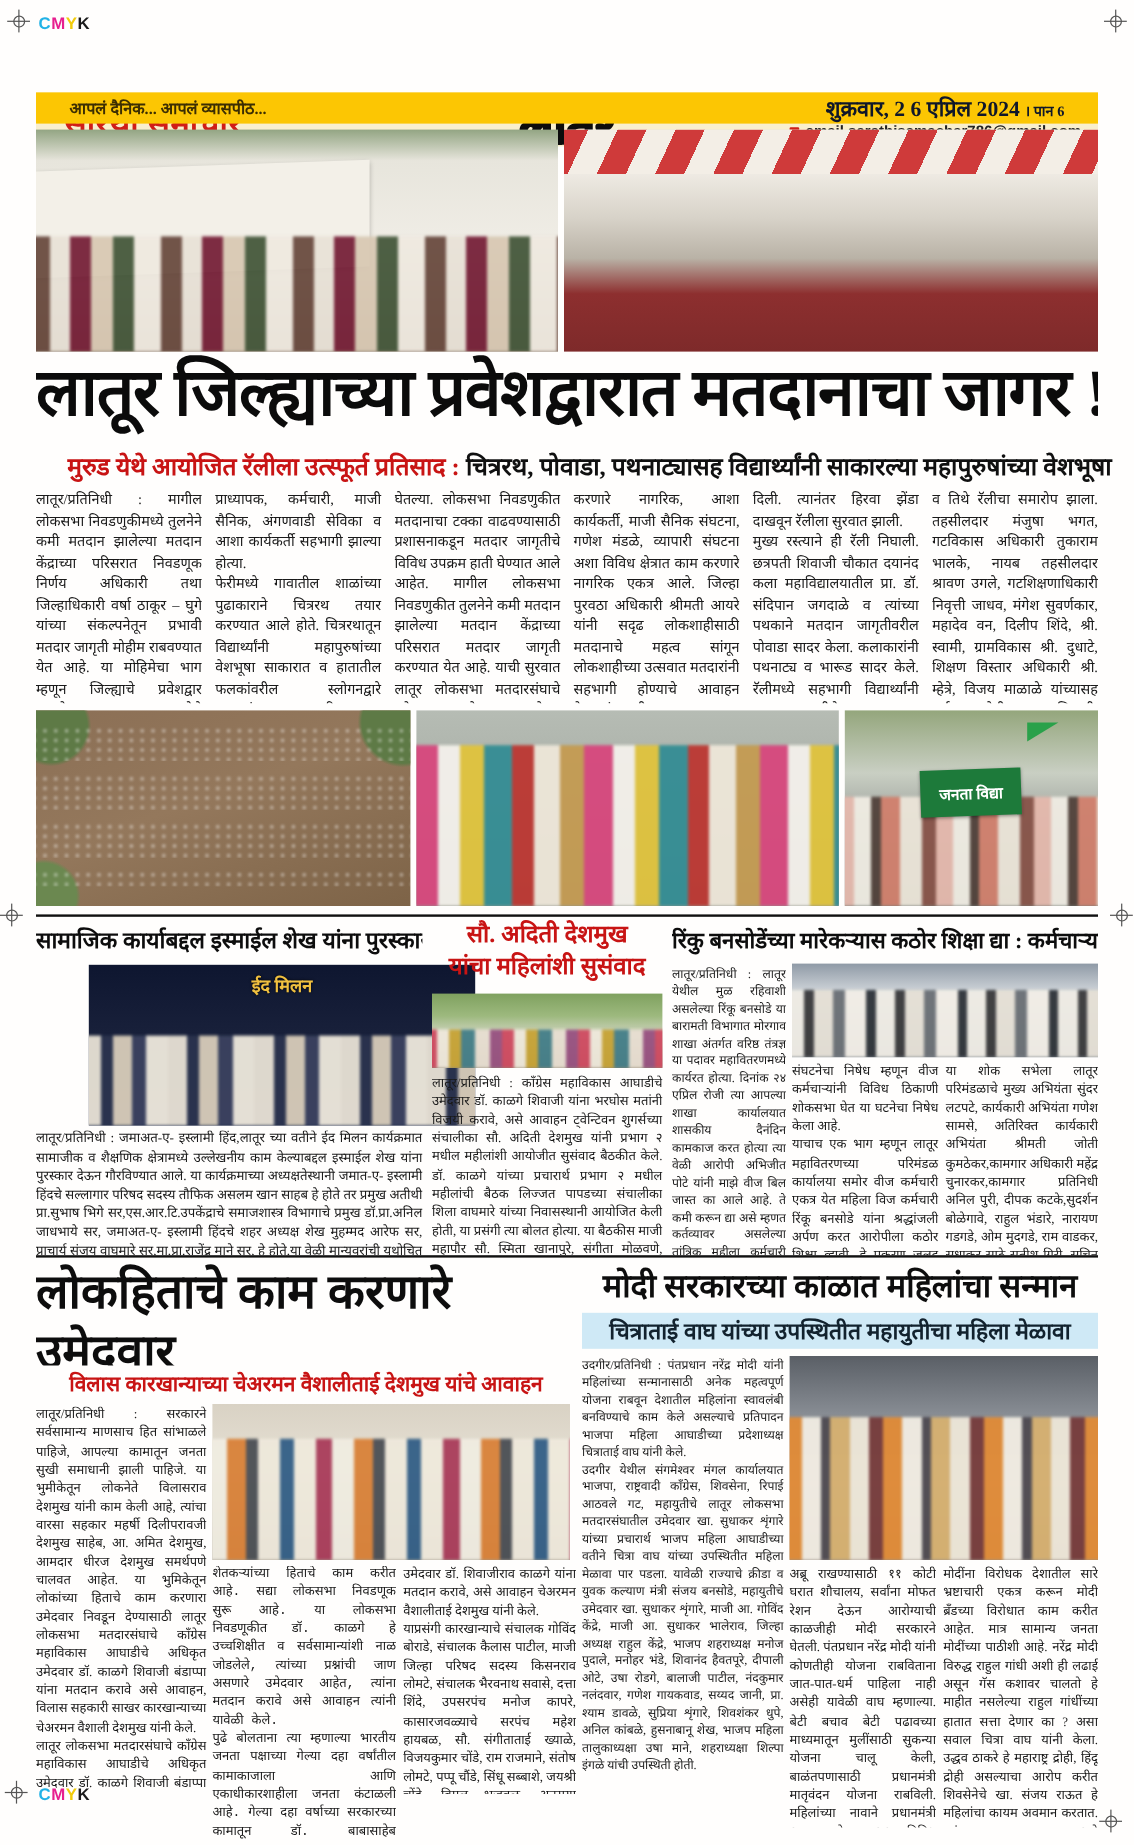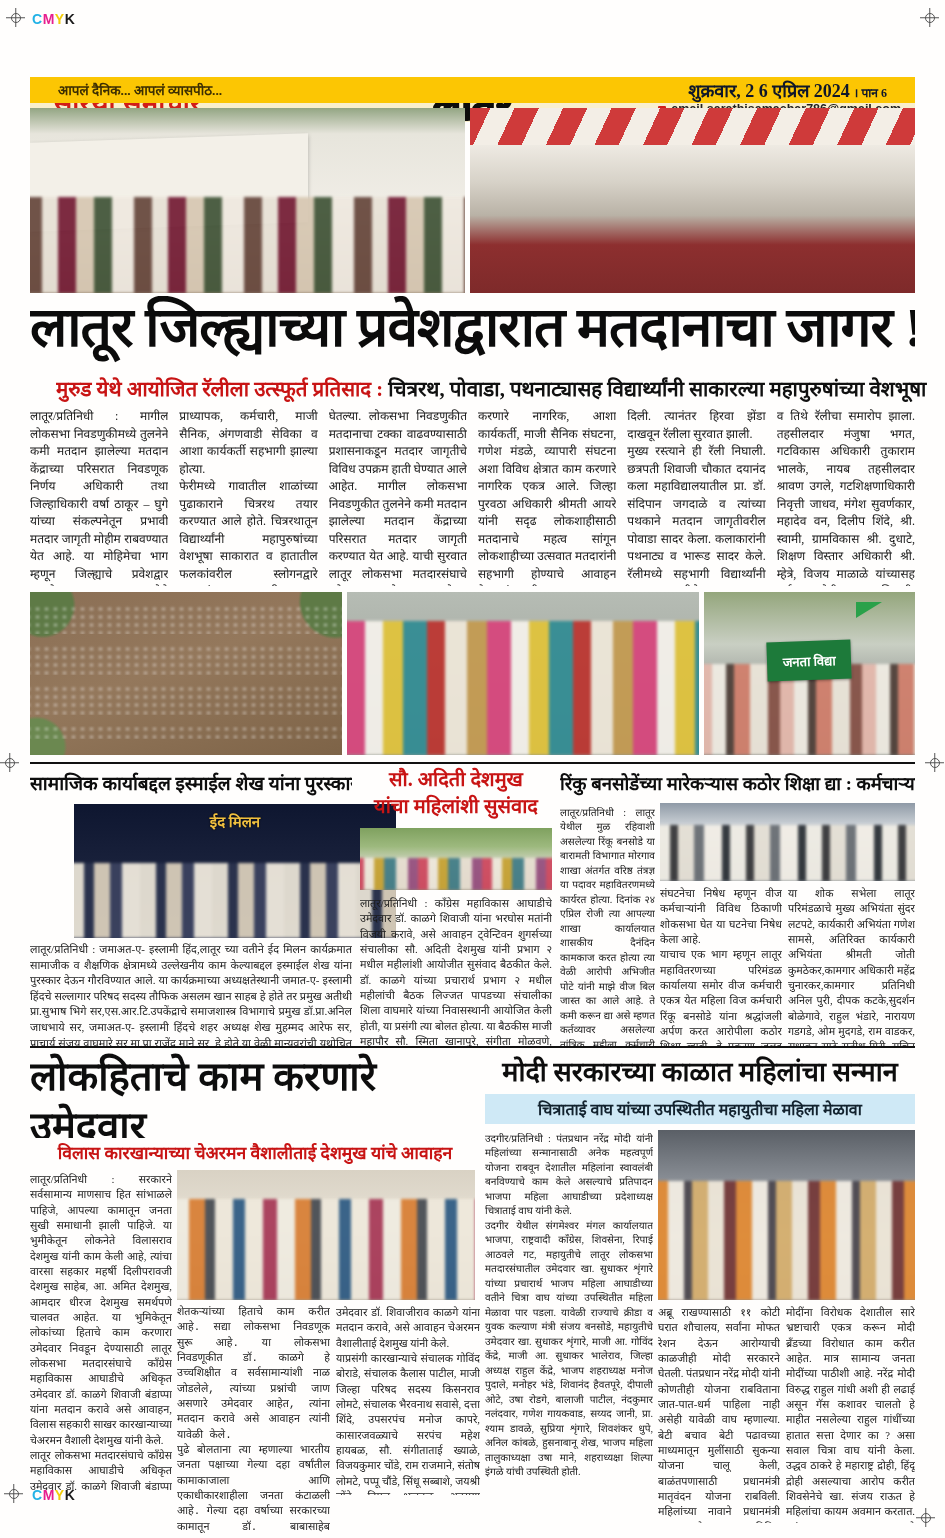--- a/index.html
+++ b/index.html
@@ -202,21 +202,21 @@
 यावेळी बोलतांना वैशाली देशमुख म्हणाल्या की, शेतकरी, कष्टकरी यांच्यासाठी मांजरा परिवार व जिल्हा मध्यवर्ती बँक</div>
   <div class="photo ph-kalge" style="left:177px;top:1170px;width:298px;height:130px;">
       <div class="d1"></div>
     </div>
   <div class="abs smallcol" style="left:177px;top:1305px;width:153px;height:228px;font-family:Liberation Mono, monospace;">शेतकऱ्यांच्या हिताचे काम करीत आहे. सद्या लोकसभा निवडणूक सुरू आहे. या लोकसभा निवडणूकीत डॉ. काळगे हे उच्चशिक्षीत व सर्वसामान्यांशी नाळ जोडलेले, त्यांच्या प्रश्नांची जाण असणारे उमेदवार आहेत, त्यांना मतदान करावे असे आवाहन त्यांनी यावेळी केले.
 पुढे बोलताना त्या म्हणाल्या भारतीय जनता पक्षाच्या गेल्या दहा वर्षांतील कामाकाजाला आणि एकाधीकारशाहीला जनता कंटाळली आहे. गेल्या दहा वर्षाच्या सरकारच्या कामातून डॉ. बाबासाहेब आंबेडकरांनी सर्वसामान्यांच्या हिताची व हक्कासाठी निर्माण केलेले संविधान सध्या धोक्यात आहे असे पाहयला मिळत आहे. संवीधान टिकवण्यासाठी लातूर लोकसभा</div>
   <div class="abs smallcol" style="left:336px;top:1305px;width:144px;height:190px;">उमेदवार डॉ. शिवाजीराव काळगे यांना मतदान करावे, असे आवाहन चेअरमन वैशालीताई देशमुख यांनी केले.
 याप्रसंगी कारखान्याचे संचालक गोविंद बोराडे, संचालक कैलास पाटील, माजी जिल्हा परिषद सदस्य किसनराव लोमटे, संचालक भैरवनाथ सवासे, दत्ता शिंदे, उपसरपंच मनोज कापरे, कासारजवळ्याचे सरपंच महेश हायबळ, सौ. संगीताताई ख्याळे, विजयकुमार चोंडे, राम राजमाने, संतोष लोमटे, पप्पू चौंडे, सिंधू सब्बाशे, जयश्री चोंडे, विमल भुजबळ, अनुसया भांडगर, आदीसह जवळा, कासार जवळा येथील महिला बहुसंख्येने उपस्थित होत्या, या कार्यक्रमाचे प्रास्ताविक पत्रकार दत्ता बनाळे यांनी केले तर आभार भैरवनाथ सवासे यांनी मानले.</div>
 
   <div class="abs h2" style="left:485px;top:1052px;width:430px;height:38px;font-size:27px;text-align:center;white-space:nowrap;">मोदी सरकारच्या काळात महिलांचा सन्मान</div>
-  <div class="abs blueband" style="left:485px;top:1094px;width:430px;height:30px;font-size:16px;font-family:Liberation Serif, serif;">चित्राताई वाघ यांच्या उपस्थितीत महायुतीचा महिला मेळावा</div>
+  <div class="abs blueband" style="left:485px;top:1094px;width:430px;height:30px;font-size:19px;font-family:Liberation Serif, serif;">चित्राताई वाघ यांच्या उपस्थितीत महायुतीचा महिला मेळावा</div>
   <div class="abs smallcol" style="left:485px;top:1132px;width:168px;height:345px;font-size:10.2px;">उदगीर/प्रतिनिधी : पंतप्रधान नरेंद्र मोदी यांनी महिलांच्या सन्मानासाठी अनेक महत्वपूर्ण योजना राबवून देशातील महिलांना स्वावलंबी बनविण्याचे काम केले असल्याचे प्रतिपादन भाजपा महिला आघाडीच्या प्रदेशाध्यक्ष चित्राताई वाघ यांनी केले.
 उदगीर येथील संगमेश्वर मंगल कार्यालयात भाजपा, राष्ट्रवादी काँग्रेस, शिवसेना, रिपाई आठवले गट, महायुतीचे लातूर लोकसभा मतदारसंघातील उमेदवार खा. सुधाकर शृंगारे यांच्या प्रचारार्थ भाजप महिला आघाडीच्या वतीने चित्रा वाघ यांच्या उपस्थितीत महिला मेळावा पार पडला. यावेळी राज्याचे क्रीडा व युवक कल्याण मंत्री संजय बनसोडे, महायुतीचे उमेदवार खा. सुधाकर शृंगारे, माजी आ. गोविंद केंद्रे, माजी आ. सुधाकर भालेराव, जिल्हा अध्यक्ष राहुल केंद्रे, भाजप शहराध्यक्ष मनोज पुदाले, मनोहर भंडे, शिवानंद हैवतपूरे, दीपाली ओटे, उषा रोडगे, बालाजी पाटील, नंदकुमार नलंदवार, गणेश गायकवाड, सय्यद जानी, प्रा. श्याम डावळे, सुप्रिया शृंगारे, शिवशंकर धुपे, अनिल कांबळे, हुसनाबानू शेख, भाजप महिला तालुकाध्यक्षा उषा माने, शहराध्यक्षा शिल्पा इंगळे यांची उपस्थिती होती.
 यावेळी बोलताना चित्रा वाघ म्हणाल्या की, आपल्याला विकास पाहिजे की विनाश पाहिजे हे ठरवा. संस्कृती विरुद्ध विकृती अशी सध्या लढाई सुरू आहे. पंतप्रधान नरेंद्र मोदी यांनी महिलांचा मोठा सन्मान</div>
   <div class="photo ph-modi" style="left:658px;top:1130px;width:257px;height:170px;">
       <div class="d1"></div>
     </div>
   <div class="abs smallcol" style="left:658px;top:1305px;width:122px;height:218px;">अब्रू राखण्यासाठी ११ कोटी घरात शौचालय, सर्वांना मोफत रेशन देऊन आरोग्याची काळजीही मोदी सरकारने घेतली. पंतप्रधान नरेंद्र मोदी यांनी कोणतीही योजना राबविताना जात-पात-धर्म पाहिला नाही असेही यावेळी वाघ म्हणाल्या. बेटी बचाव बेटी पढावच्या माध्यमातून मुलींसाठी सुकन्या योजना चालू केली, बाळंतपणासाठी प्रधानमंत्री मातृवंदन योजना राबविली. महिलांच्या नावाने प्रधानमंत्री आवास योजना अशा विविध योजना राबवून महिलांच्या हाताला सक्षम करण्याचे काम केंद्र सरकार करीत असल्याचे वाघ यांनी सांगितले. महिलांच्या सन्मानासाठी दिडशे वर्ष जुने कायदे बदलले असल्याचे सांगत महिलांवर अत्याचार करणाऱ्याला फाशीची शिक्षा देण्याची तरतूद सरकारने केली. घटस्फोट प्रकरणात लवकर न्याय देण्याची भूमिका केंद्र सरकारने आहे. मोदी हुकूमशहा आहेत असा आरोप विरोधक करीत आहेत हे चुकीचे आहे.</div>
   <div class="abs smallcol" style="left:786px;top:1305px;width:129px;height:218px;">मोदींना विरोधक देशातील सारे भ्रष्टाचारी एकत्र करून मोदी ब्रँडच्या विरोधात काम करीत आहेत. मात्र सामान्य जनता मोदींच्या पाठीशी आहे. नरेंद्र मोदी विरुद्ध राहुल गांधी अशी ही लढाई असून गॅस कशावर चालतो हे माहीत नसलेल्या राहुल गांधींच्या हातात सत्ता देणार का ? असा सवाल चित्रा वाघ यांनी केला. उद्धव ठाकरे हे महाराष्ट्र द्रोही, हिंदू द्रोही असल्याचा आरोप करीत शिवसेनेचे खा. संजय राऊत हे महिलांचा कायम अवमान करतात. त्यांना जागा दाखवून द्या, असे आवाहन करून अबकी बार चारसों पारची घोषणा देत चित्रा वाघ यांनी खा. सुधाकर शृंगारे यांना निवडून देण्याचे आवाहन केले. मेळाव्याचे प्रास्ताविक उषा कलबुर्गे तर सूत्रसंचलन शिवगंगा बिरादार व राम जाधव यांनी केले. या मेळाव्यास मतदारसंघातील महिलांची मोठ्या संख्येने उपस्थिती होती.</div>
 
 </div>

